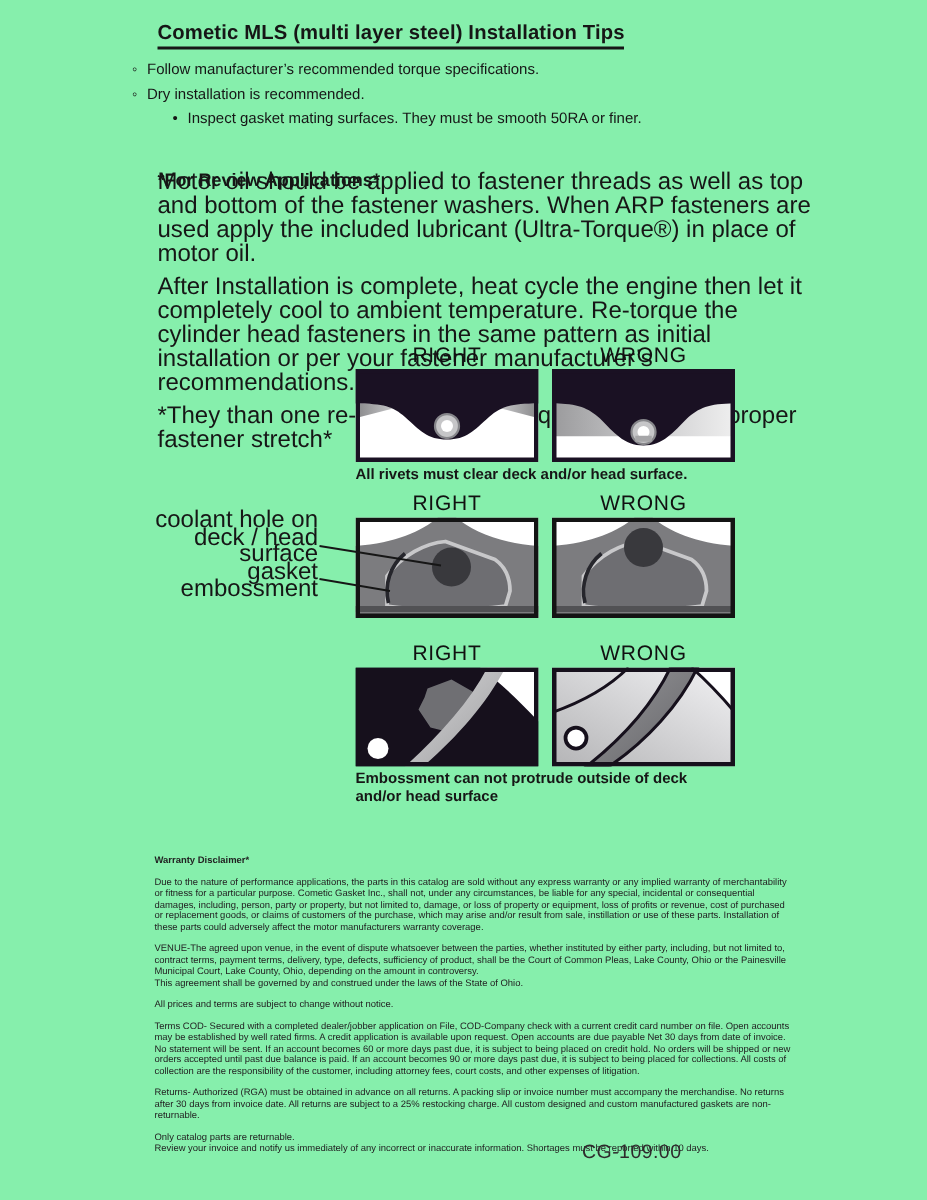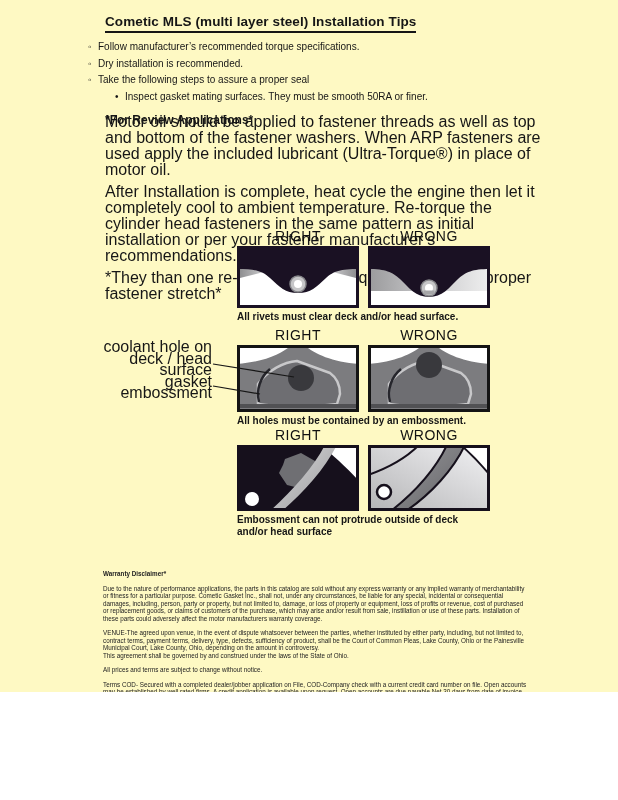--- a/index.html
+++ b/index.html
@@ -1,17 +1,17 @@
 <!DOCTYPE html>
 <html><head>
 <meta charset="utf-8">
 <style>
   html,body { margin:0; padding:0; background:#ffffff; }
   .page {
-    position:relative; width:618px; height:692px; background:#fef9c3;
+    position:relative; width:618px; height:800px; background:#86efac;
     font-family:"Liberation Sans", sans-serif; color:#161616; overflow:hidden;
   }
 
   
   .doc-title {
     position:absolute; left:105px; top:14px;
     font-size:13.5px; font-weight:bold; letter-spacing:.1px;
     border-bottom:2px solid #161616; padding-bottom:2px;
   }
 
@@ -53,21 +53,20 @@
 </head>
 <body>
 
 <div class="page">
 
   <div class="doc-title">Cometic MLS (multi layer steel) Installation Tips</div>
 
   <div class="tips">
     <div class="bullet">Follow manufacturer’s recommended torque specifications.</div>
     <div class="bullet">Dry installation is recommended.</div>
-    <div class="bullet">Take the following steps to assure a proper seal</div>
     <div class="bullet sub">Inspect gasket mating surfaces.  They must be smooth 50RA or finer.</div>
   </div>
 
   <div class="diesel-heading">*For Review Applications*</div>
   <div class="diesel-body">
     <p>Motor oil should be applied to fastener threads as well as top and bottom of the fastener washers. When ARP fasteners are used apply the included lubricant (Ultra-Torque®) in place of motor oil.</p>
     <p>After Installation is complete, heat cycle the engine then let it completely cool to ambient temperature. Re-torque the cylinder head fasteners in the same pattern as initial installation or per your fastener manufacturer’s recommendations.</p>
     <p>*They than one re-torque may be required to achieve proper fastener stretch*</p>
   </div>
 
@@ -143,21 +142,20 @@
           <path d="M0,19 C27,17 44,9 55,0 L67,0 C78,9 95,17 122,19 V67 H0 Z" fill="#7c7c7f"></path>
           <path d="M21,59 L21,39 C31,25 47,17 60,16 L93,28 C100,33 103,40 103,49 L100,59 C78,62 40,62 21,59 Z" fill="#6e6e72" stroke="#c8c8ca" stroke-width="2.5" stroke-linejoin="round"></path>
           <path d="M22,57 C19,45 23,32 33,24" stroke="#26262c" stroke-width="2.5" fill="none"></path>
           <circle cx="61" cy="20" r="13" fill="#39393d"></circle>
           <rect x="0" y="59" width="122" height="4" fill="#515154"></rect>
           <rect x="0" y="63" width="122" height="4" fill="#7c7c7f"></rect>
           <rect x="1.5" y="1.5" width="119" height="64" fill="none" stroke="#141414" stroke-width="3"></rect>
         </svg>
       </div>
     </div>
-    <div class="dia-caption">All holes must be contained by an embossment.</div>
   </div>
 
   <div class="callouts">
     <div>coolant hole on</div>
     <div>deck / head surface</div>
     <div class="callout-gap">gasket embossment</div>
   </div>
   <svg class="leader-svg" width="95" height="55" viewBox="0 0 95 55">
     <line x1="1" y1="16" x2="82" y2="29" stroke="#161616" stroke-width="1.2"></line>
     <line x1="1" y1="38" x2="48" y2="46" stroke="#161616" stroke-width="1.2"></line>

